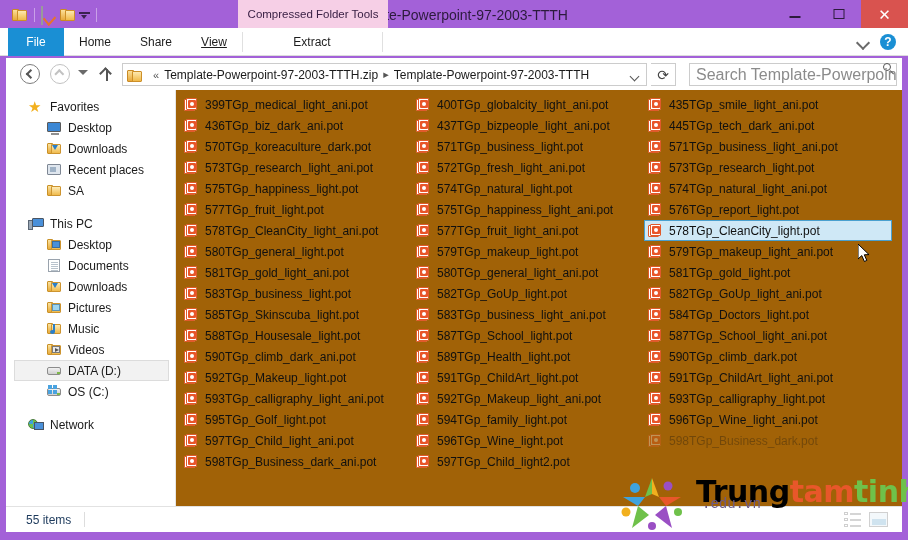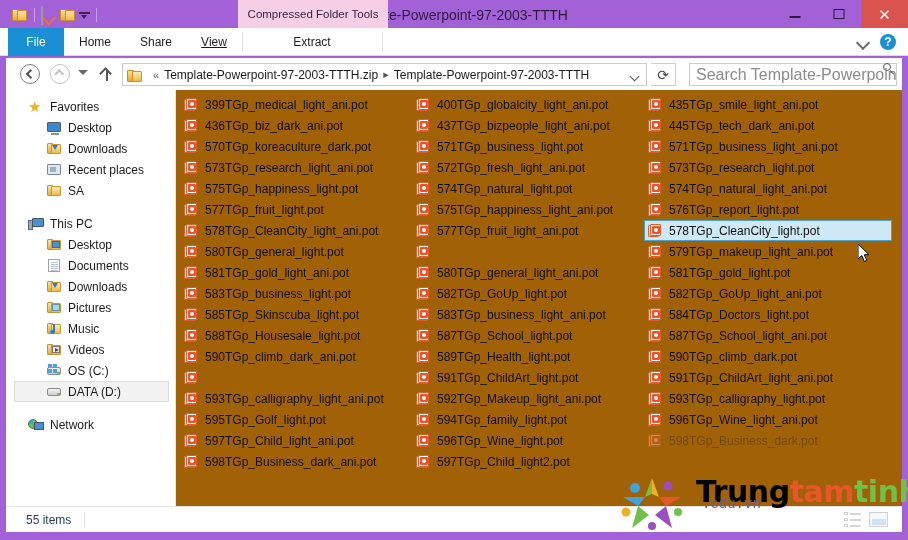--- a/index.html
+++ b/index.html
@@ -616,32 +616,32 @@
         <div class="sb-item lvl1">
           <span class="sb-ico">
             <span class="ic-folder">
               <span class="b"></span>
               <span class="f"></span>
             </span>
             <span class="ic-vid"></span>
           </span>
           <span class="sb-label">Videos</span>
         </div>
+        <div class="sb-item lvl1 selected">
+          <span class="sb-ico">
+            <span class="ic-drive"></span>
+          </span>
+          <span class="sb-label">DATA (D:)</span>
+        </div>
         <div class="sb-item lvl1">
           <span class="sb-ico">
             <span class="ic-drive"></span>
             <span class="ic-win-logo"></span>
           </span>
           <span class="sb-label">OS (C:)</span>
-        </div>
-        <div class="sb-item lvl1 selected">
-          <span class="sb-ico">
-            <span class="ic-drive"></span>
-          </span>
-          <span class="sb-label">DATA (D:)</span>
         </div>
         <div class="sb-gap"></div>
         <div class="sb-item lvl0">
           <span class="sb-ico">
             <span class="ic-network">
               <span class="globe"></span>
               <span class="mon"></span>
             </span>
           </span>
           <span class="sb-label">Network</span>
@@ -753,20 +753,21 @@
               <span class="sq"></span>
             </span>
             <span>590TGp_climb_dark_ani.pot</span>
           </div>
           <div class="fitem">
             <span class="pot-ico">
               <span class="sh2"></span>
               <span class="sh1"></span>
               <span class="sq"></span>
             </span>
+            <span>592TGp_Makeup_light.pot</span>
           </div>
           <div class="fitem">
             <span class="pot-ico">
               <span class="sh2"></span>
               <span class="sh1"></span>
               <span class="sq"></span>
             </span>
             <span>593TGp_calligraphy_light_ani.pot</span>
           </div>
           <div class="fitem">
@@ -850,20 +851,21 @@
               <span class="sq"></span>
             </span>
             <span>577TGp_fruit_light_ani.pot</span>
           </div>
           <div class="fitem">
             <span class="pot-ico">
               <span class="sh2"></span>
               <span class="sh1"></span>
               <span class="sq"></span>
             </span>
+            <span>579TGp_makeup_light.pot</span>
           </div>
           <div class="fitem">
             <span class="pot-ico">
               <span class="sh2"></span>
               <span class="sh1"></span>
               <span class="sq"></span>
             </span>
             <span>580TGp_general_light_ani.pot</span>
           </div>
           <div class="fitem">

